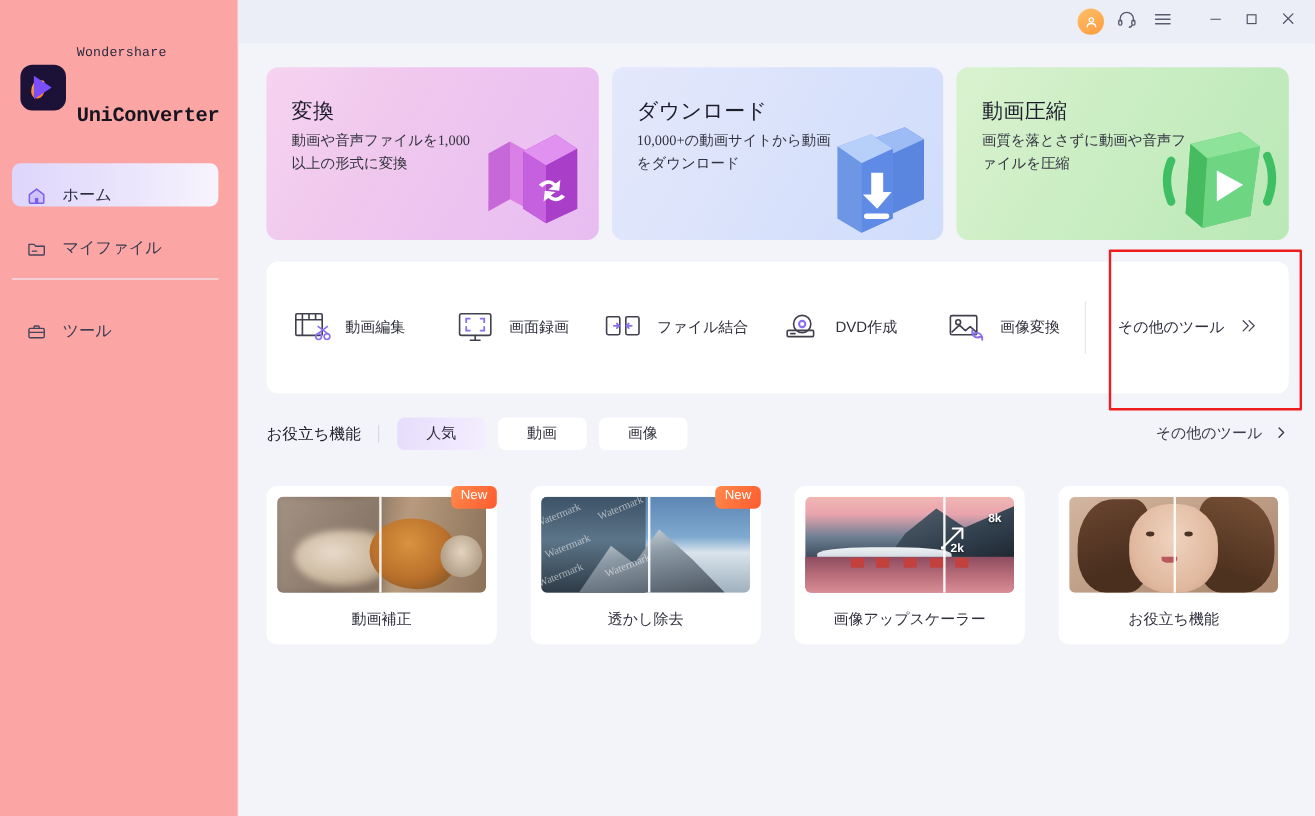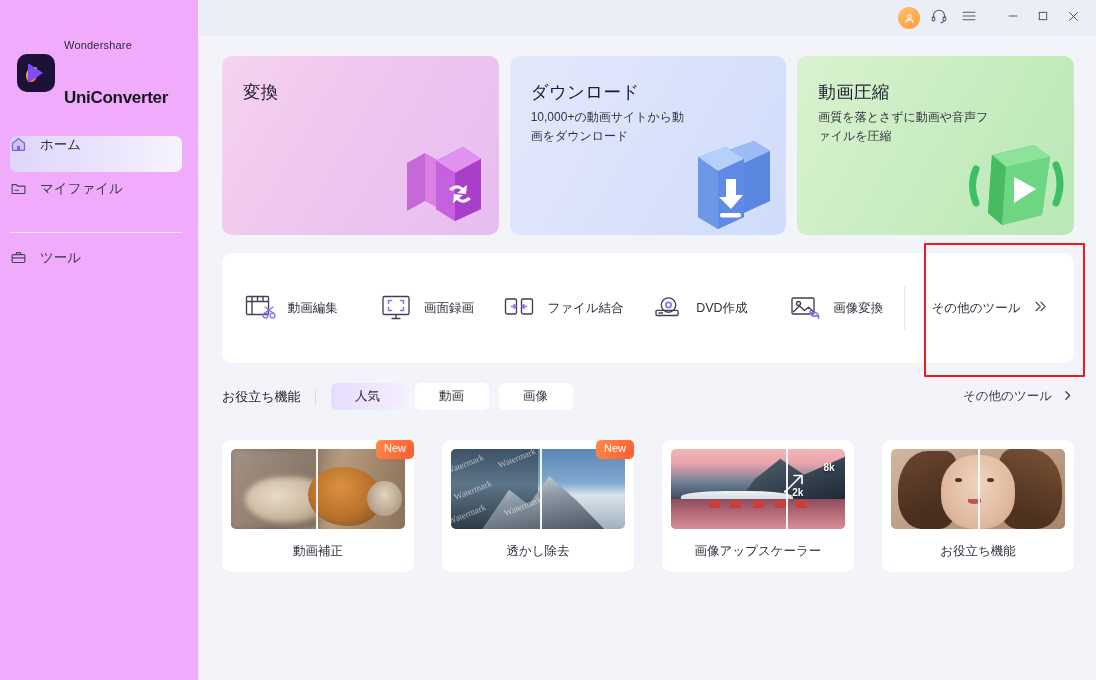--- a/index.html
+++ b/index.html
@@ -12,24 +12,25 @@
   #app {
     position: relative;
     width: 1096px; height: 680px;
     display: flex;
     background: #ffffff;
   }
 
   
   .sidebar {
     width: 199px; height: 680px;
-    background: #f0abfc;
+    background: #fca5a5;
     border-right: 1px solid #ededf3;
     flex: 0 0 199px;
     position: relative;
+    font-family: Liberation Mono, monospace;
   }
   .logo-row {
     display: flex; align-items: center;
     gap: 9px;
     padding: 40px 0 0 17px;
   }
   .logo-mark {
     width: 38px; height: 38px;
     border-radius: 10px;
     background: #1c1136;
@@ -55,24 +56,25 @@
   .logo-text { line-height: 1.05; }
   .logo-text .l1 {
     font-size: 11px; color: #2b2b3d; letter-spacing: .2px;
   }
   .logo-text .l2 {
     font-size: 17px; font-weight: bold; color: #15151f; letter-spacing: -.3px; margin-top: 37px;
   }
 
   .nav { margin-top: 30px; }
   .nav-item {
-    display: flex; align-items: flex-start;
+    display: flex; align-items: flex-end;
     gap: 13px;
     height: 36px;
     margin: 0 16px 0 10px;
+    padding-left: 12px;
     border-radius: 7px;
     color: #3c3c50;
     font-size: 13.5px;
     cursor: pointer;
   }
   .nav-item + .nav-item { margin-top: 8px; }
   .nav-item.active {
     background: linear-gradient(90deg, #ded6fb 0%, #eae4fc 55%, #f7f4fe 100%);
     color: #2c2c40;
   }
@@ -119,25 +121,26 @@
   .content {
     flex: 1 1 auto;
     padding: 20px 22px 0 23px;
     overflow: hidden;
   }
 
   
   .hero-row { display: flex; gap: 11px; }
   .hero {
     position: relative;
-    height: 179px;
+    height: 144px;
     border-radius: 10px;
     overflow: hidden;
     cursor: pointer;
     flex: 1 1 0;
+    font-family: Liberation Serif, serif;
   }
   .hero.c1 { background: linear-gradient(120deg,#f6d3ef 0%,#efc7ee 40%,#e7bdf2 100%); }
   .hero.c2 { background: linear-gradient(120deg,#e4e8fb 0%,#dbe3fb 45%,#cfdcfb 100%); }
   .hero.c3 { background: linear-gradient(120deg,#d9f2cf 0%,#c9edc2 50%,#b9e8b6 100%); }
   .hero-title {
     position: absolute; left: 21px; top: 24px;
     font-size: 17.5px; color: #1d1d2b; font-weight: normal;
     letter-spacing: .3px;
   }
   .hero-desc {
@@ -422,20 +425,21 @@
         </span>
       </div>
     </div>
 
     <div class="content">
 
       <div class="hero-row">
 
         <div class="hero c1">
           <div class="hero-title">変換</div>
+          <div class="hero-desc">動画や音声ファイルを1,000以上の形式に変換</div>
           <svg class="hero-art" viewBox="0 0 110 120">
             <path d="M26 42 L44 32 L44 80 L26 90 Z" fill="#c768d8"></path>
             <path d="M44 32 L62 42 L62 90 L44 80 Z" fill="#d97fe6"></path>
             <path d="M55 40 L82 26 L100 38 L100 88 L74 100 L55 88 Z" fill="#b14ed0"></path>
             <path d="M55 40 L82 26 L100 38 L74 52 Z" fill="#e191f0"></path>
             <path d="M55 40 L74 52 L74 100 L55 88 Z" fill="#c560de"></path>
             <path d="M74 52 L100 38 L100 88 L74 100 Z" fill="#a93fc8"></path>
             <path d="M68 68 q8-7 14-1 l4-3 -1 9 -9-1 4-3 q-4-4-9 1 z" fill="#ffffff"></path>
             <path d="M90 78 q-8 7 -14 1 l-4 3 1-9 9 1 -4 3 q4 4 9-1 z" fill="#ffffff"></path>
           </svg>

